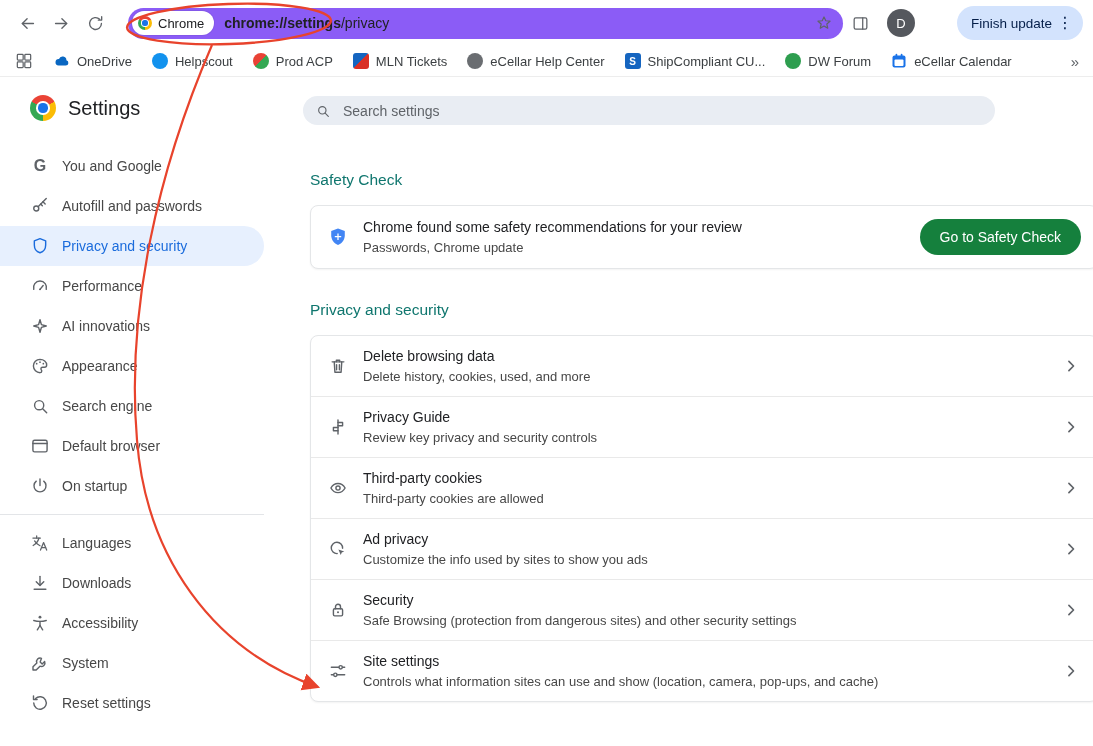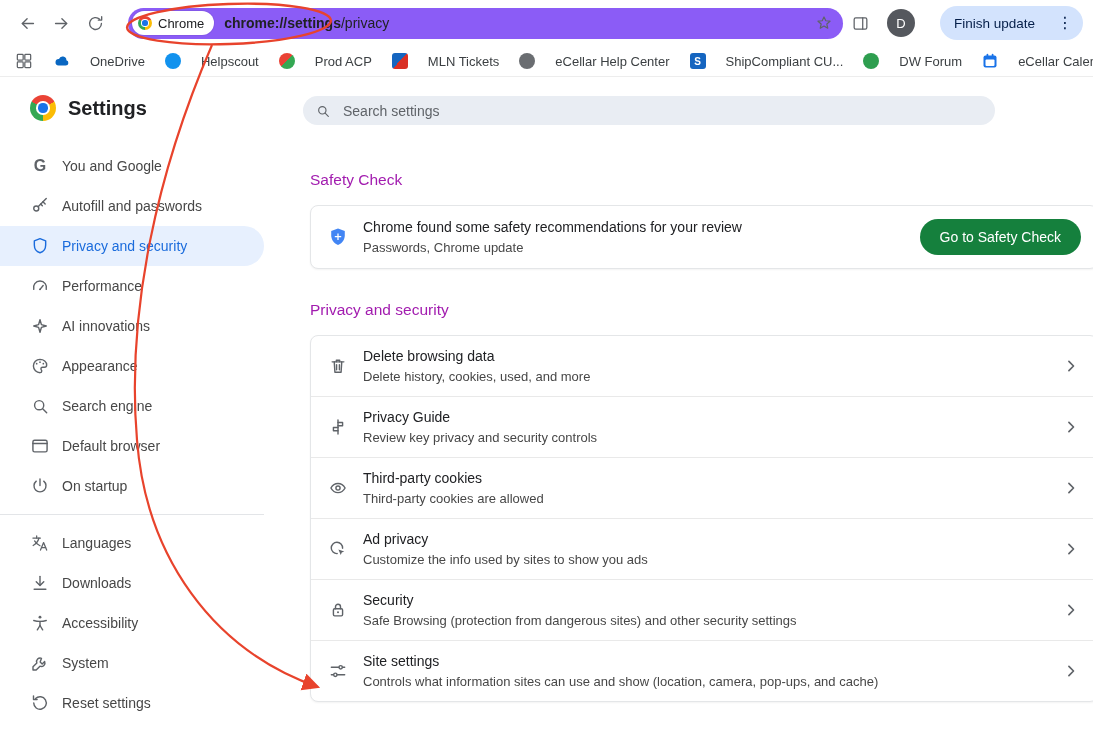--- a/index.html
+++ b/index.html
@@ -26,60 +26,60 @@
   .chrome-logo.lg{width:26px;height:26px}
   .chrome-logo.sm{width:14px;height:14px}
   .url{margin-left:10px;font-size:14px;color:#202124;display:flex;white-space:nowrap}
   .url .p1{font-weight:600}
   .url .p2{font-weight:400}
   .omni-star{margin-left:auto;width:30px;height:30px;display:flex;align-items:center;justify-content:center;color:#5f6368;cursor:pointer}
   .omni-star svg{width:18px;height:18px}
   .avatar{width:28px;height:28px;border-radius:50%;background:#55585e;color:#fff;font-size:13px;
     display:flex;align-items:center;justify-content:center;margin:0 10px;flex:none;cursor:pointer}
   .finish-pill{margin-left:auto;height:34px;border-radius:17px;background:#d3e3fd;color:#041e49;display:flex;
-    align-items:center;font-size:13.5px;font-weight:500;padding:0 6px 0 14px;gap:18px;flex:none;cursor:pointer}
+    align-items:center;font-size:13.5px;font-weight:500;padding:0 6px 0 14px;gap:1px;flex:none;cursor:pointer}
   .finish-pill .dots{font-size:16px;padding:0 4px;line-height:1}
 
   
   .bookmarks{position:absolute;top:46px;left:0;width:100%;height:31px;display:flex;align-items:center;
     padding:0 14px;box-sizing:border-box;gap:20px;font-size:13px;color:#3c4043;border-bottom:1px solid #ededed;background:#fff}
   .apps-grid{width:20px;height:20px;color:#5f6368;flex:none;cursor:pointer}
-  .bm{display:flex;align-items:center;gap:20px;flex:none;cursor:pointer;white-space:nowrap}
+  .bm{display:flex;align-items:center;gap:7px;flex:none;cursor:pointer;white-space:nowrap}
   .fav{width:16px;height:16px;border-radius:3px;display:flex;align-items:center;justify-content:center;
     font-size:10px;font-weight:bold;color:#fff;flex:none;overflow:hidden}
   .fav.round{border-radius:50%}
   .fav-helpscout{background:#1292ee}
   .fav-prodacp{background:linear-gradient(135deg,#e94235 50%,#34a853 50%)}
   .fav-mln{background:linear-gradient(135deg,#1565c0 50%,#d93025 50%)}
   .fav-ecellarhelp{background:#6a6d71}
   .fav-ship{background:#1565c0}
   .fav-dw{background:#2e9e4f}
   .bm-overflow{margin-left:auto;color:#5f6368;font-size:15px;cursor:pointer}
 
   
   .settings-header{position:absolute;left:30px;top:95px;display:flex;align-items:center;gap:12px}
-  .settings-title{font-size:20px;font-weight:700;color:#202124}
+  .settings-title{font-size:20px;font-weight:400;color:#202124}
   .menu{position:absolute;left:0;top:146px;width:264px}
   .menu-item{height:40px;display:flex;align-items:center;gap:12px;padding-left:30px;font-size:14px;
     font-weight:500;color:#474747;border-radius:0 20px 20px 0;cursor:pointer;box-sizing:border-box}
   .menu-item .mi{width:20px;height:20px;color:#5f6368;display:flex;align-items:center;justify-content:center;flex:none}
   .menu-item .mi svg{width:20px;height:20px}
   .menu-item.selected{background:#e7f0fe;color:#1a6bdc}
   .menu-item.selected .mi{color:#1a6bdc}
   .g-glyph{font-size:16px;font-weight:600;line-height:1}
   .menu-divider{height:1px;background:#e3e5e8;margin:8px 0}
 
   
   .main{position:absolute;left:303px;top:96px;width:692px}
   .search-settings{height:29px;border-radius:15px;background:#e9edf3;display:flex;align-items:center;
     padding:0 12px;gap:10px;color:#5f6368}
   .search-settings svg{width:16px;height:16px;flex:none}
   .search-input{border:none;background:transparent;outline:none;font-size:14px;color:#202124;width:100%;font-family:inherit}
   .search-input::placeholder{color:#5f6368}
-  .section-h{font-size:15.5px;font-weight:400;color:#a21caf;margin:46px 0 0 7px}
+  .section-h{font-size:15.5px;font-weight:400;color:#0f766e;margin:46px 0 0 7px}
   .section-h.second{margin-top:32px}
   .card{margin:16px 0 0 7px;width:788px;background:#fff;border:1px solid #e4e6e8;border-radius:8px;
     box-shadow:0 1px 2px rgba(0,0,0,.05);box-sizing:border-box}
   .safety{display:flex;align-items:center;padding:13px 16px;gap:14px;cursor:pointer}
   .safety-icon{width:22px;height:22px;flex:none}
   .row-title{font-size:14px;color:#202124}
   .safety .row-title{font-weight:500}
   .row-sub{font-size:13px;color:#474747;margin-top:5px}
   .grow{flex:1;min-width:0}
   .primary-btn{height:36px;border-radius:18px;background:#15803d;color:#fff;font-size:14px;font-weight:500;

